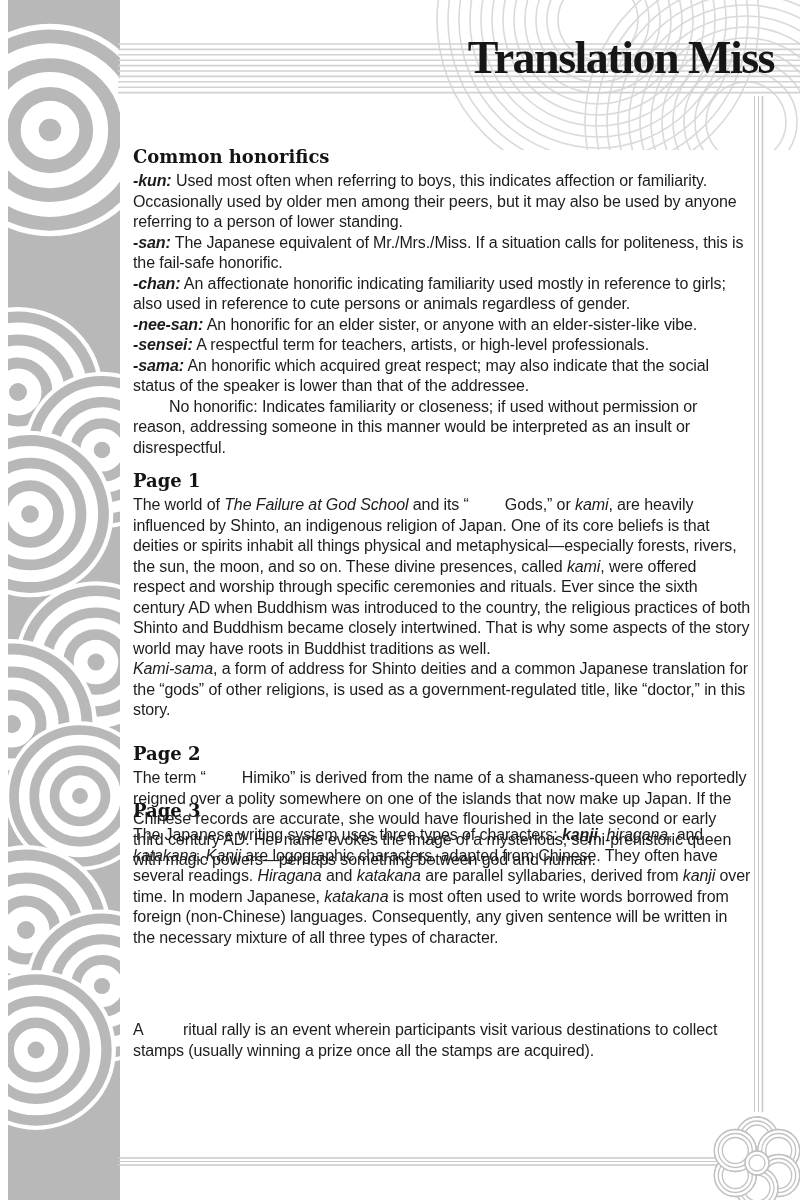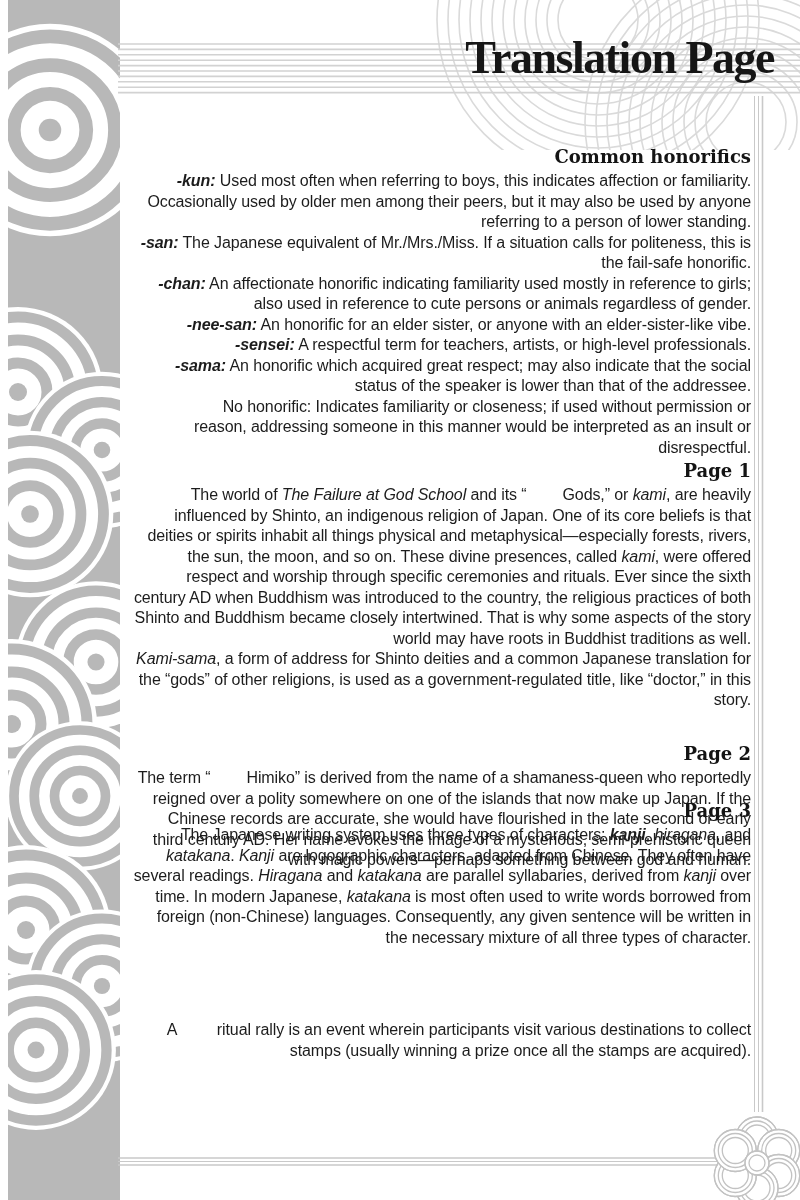--- a/index.html
+++ b/index.html
@@ -6,21 +6,21 @@
   .page{position:relative;width:800px;height:1200px;background:#ffffff;overflow:hidden;
         font-family:"Liberation Sans",sans-serif;color:#1c1c1c;}
   svg{display:block;}
   .sidebar-svg{position:absolute;left:0;top:0;}
   .header-svg{position:absolute;left:0;top:0;}
   .frame-svg{position:absolute;left:0;top:0;pointer-events:none;}
   .title{position:absolute;top:32px;right:26px;margin:0;
          font-family:"Liberation Serif","DejaVu Serif",serif;
          font-weight:bold;font-size:46px;line-height:52px;letter-spacing:-1.5px;
          color:#161616;white-space:nowrap;}
-  .content{position:absolute;left:0;top:0;width:735px;height:1200px;text-align:right;}
+  .content{position:absolute;left:0;top:0;width:735px;height:1200px;}
   .sec{position:absolute;left:133px;width:618px;}
   .sec h2{margin:0 0 3px 0;font-family:"DejaVu Serif","Liberation Serif",serif;
           font-weight:bold;font-size:18px;line-height:22px;color:#141414;}
   .sec p{margin:0;font-size:16px;line-height:20.5px;letter-spacing:-0.1px;}
   .r-i{font-style:italic;}
   .r-b{font-weight:normal;margin-left:36px;}
   .r-bi{font-weight:bold;font-style:italic;}
 </style>
 </head>
 <body>
@@ -143,36 +143,36 @@
           <circle cx="-21.7" cy="-12.5" r="21"></circle>
           <circle cx="-21.7" cy="-12.5" r="17"></circle>
           <circle cx="-21.7" cy="-12.5" r="13"></circle>
         </g>
       <circle r="12" fill="#fff"></circle>
         <circle r="12"></circle>
         <circle r="8"></circle>
     </g>
   </svg>
 
-  <h1 class="title">Translation Page</h1>
+  <h1 class="title">Translation Miss</h1>
 
   <main class="content">
 
     <section class="sec" style="top:146px">
       <h2>Common honorifics</h2>
       <p><span class="r-bi">-kun:</span><span> Used most often when referring to boys, this indicates affection or familiarity. Occasionally used by older men among their peers, but it may also be used by anyone referring to a person of lower standing.</span></p>
       <p><span class="r-bi">-san:</span><span> The Japanese equivalent of Mr./Mrs./Miss. If a situation calls for politeness, this is the fail-safe honorific.</span></p>
       <p><span class="r-bi">-chan:</span><span> An affectionate honorific indicating familiarity used mostly in reference to girls; also used in reference to cute persons or animals regardless of gender.</span></p>
       <p><span class="r-bi">-nee-san:</span><span> An honorific for an elder sister, or anyone with an elder-sister-like vibe.</span></p>
       <p><span class="r-bi">-sensei:</span><span> A respectful term for teachers, artists, or high-level professionals.</span></p>
       <p><span class="r-bi">-sama:</span><span> An honorific which acquired great respect; may also indicate that the social status of the speaker is lower than that of the addressee.</span></p>
       <p><span class="r-b">No honorific:</span><span> Indicates familiarity or closeness; if used without permission or reason, addressing someone in this manner would be interpreted as an insult or disrespectful.</span></p>
     </section>
 
-    <section class="sec" style="top:460px">
+    <section class="sec" style="top:470px">
       <h2>Page 1</h2>
       <p><span>The world of </span><span class="r-i">The Failure at God School</span><span> and its “</span><span class="r-b">Gods</span><span>,” or </span><span class="r-i">kami</span><span>, are heavily influenced by Shinto, an indigenous religion of Japan. One of its core beliefs is that deities or spirits inhabit all things physical and metaphysical—especially forests, rivers, the sun, the moon, and so on. These divine presences, called </span><span class="r-i">kami</span><span>, were offered respect and worship through specific ceremonies and rituals. Ever since the sixth century AD when Buddhism was introduced to the country, the religious practices of both Shinto and Buddhism became closely intertwined. That is why some aspects of the story world may have roots in Buddhist traditions as well.</span></p>
       <p><span class="r-i">Kami-sama</span><span>, a form of address for Shinto deities and a common Japanese translation for the “gods” of other religions, is used as a government-regulated title, like “doctor,” in this story.</span></p>
     </section>
 
     <section class="sec" style="top:743px">
       <h2>Page 2</h2>
       <p><span>The term “</span><span class="r-b">Himiko</span><span>” is derived from the name of a shamaness-queen who reportedly reigned over a polity somewhere on one of the islands that now make up Japan. If the Chinese records are accurate, she would have flourished in the late second or early third century AD. Her name evokes the image of a mysterious, semi-prehistoric queen with magic powers—perhaps something between god and human.</span></p>
     </section>
 

